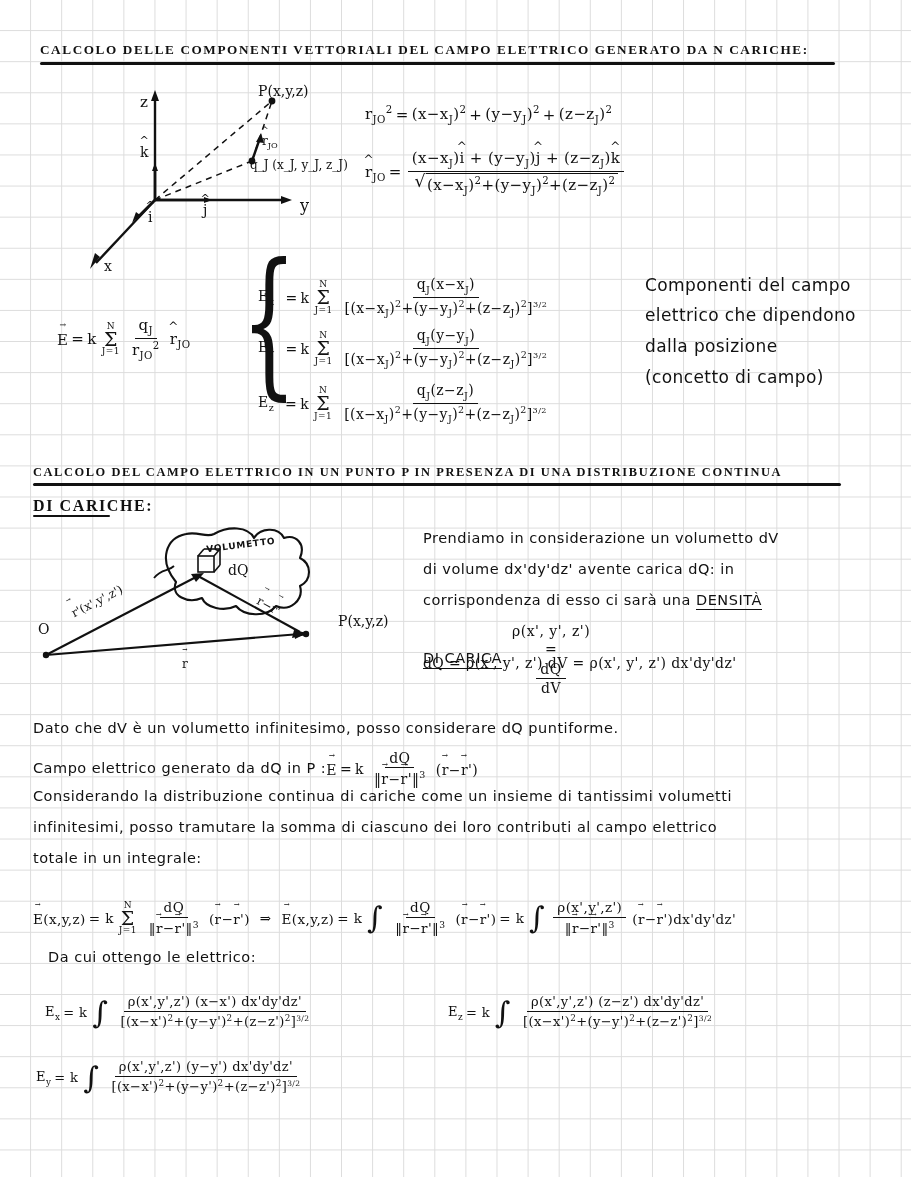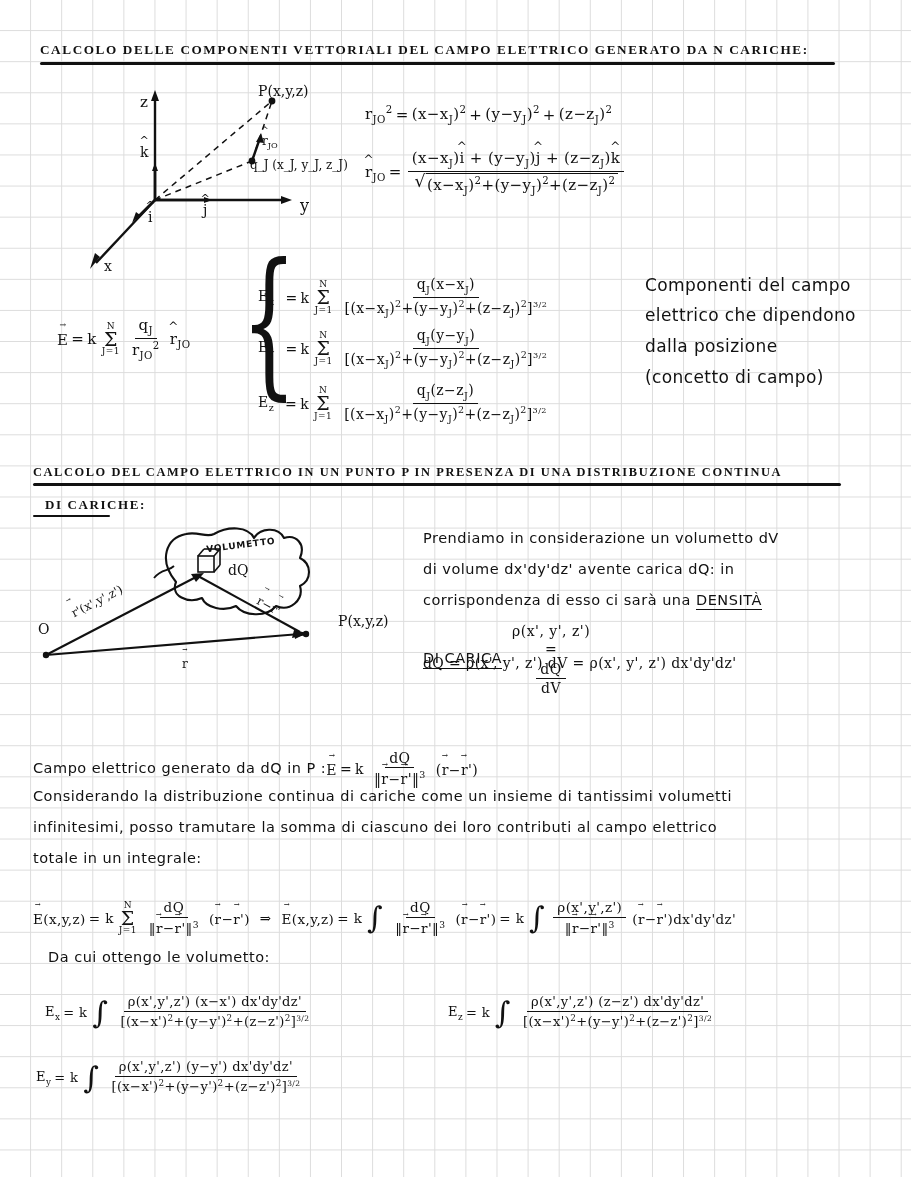--- a/index.html
+++ b/index.html
@@ -307,21 +307,21 @@
     </span>
   </div>
 
   <div class="ink note" style="left:645px; top:275px;">Componenti del campo</div>
   <div class="ink note" style="left:645px; top:305px;">elettrico che dipendono</div>
   <div class="ink note" style="left:645px; top:336px;">dalla posizione</div>
   <div class="ink note" style="left:645px; top:367px;">(concetto di campo)</div>
 
   <div class="ink heading" style="left:33px; top:465px; font-size:12.4px;">CALCOLO DEL CAMPO ELETTRICO IN UN PUNTO P IN PRESENZA  DI UNA DISTRIBUZIONE CONTINUA</div>
   <div class="rule" style="left:33px; top:483px; width:808px;"></div>
-  <div class="ink heading" style="left:45px; top:497px; font-size:13px;">DI CARICHE:</div>
+  <div class="ink heading" style="left:33px; top:497px; font-size:16px;">DI CARICHE:</div>
   <div class="rule" style="left:33px; top:515px; width:77px; height:2px;"></div>
 
   <svg style="left:38px; top:520px;" width="380" height="160" viewBox="0 0 380 160">
 
     <path d="M138,62 C120,40 128,18 148,14 C160,11 168,18 176,14
              C190,6 210,6 216,18 C222,8 240,6 246,18
              C258,14 268,24 262,38 C274,44 274,60 262,66
              C266,80 252,92 238,86 C228,98 206,96 198,86
              C186,92 168,88 164,78 C150,84 132,76 138,62 Z" fill="none" stroke="#111" stroke-width="2.1" stroke-linejoin="round"></path>
 
@@ -374,20 +374,21 @@
       <span>ρ(x', y', z')</span>
       <span>=</span>
       <span class="frac">
         <span class="num">dQ</span>
         <span class="den">dV</span>
       </span>
     </span>
   </div>
   <div class="ink math" style="left:423px; top:655px; font-size:14px; display:block;">dQ = ρ(x', y', z') dV = ρ(x', y', z') dx'dy'dz'</div>
 
+  <div class="ink prose" style="left:33px; top:721px;">Dato che dV è un volumetto infinitesimo, posso considerare dQ puntiforme.</div>
 
   <div class="ink" style="left:33px; top:750px; display:flex; align-items:center; ">
     <span class="prose">Campo elettrico generato da dQ in P :</span>
     <span class="math" style="font-size:14px;">
       <span class="vec">E</span>
       <span>=</span>
       <span>k</span>
       <span class="frac">
         <span class="num">dQ</span>
         <span class="den">‖<span class="vec">r</span>−<span class="vec">r</span>'‖<sup>3</sup></span>
@@ -424,21 +425,21 @@
     <span>(<span class="vec">r</span>−<span class="vec">r</span>')</span>
     <span>= k</span>
     <span class="intg">∫</span>
     <span class="frac">
       <span class="num">ρ(x',y',z')</span>
       <span class="den">‖<span class="vec">r</span>−<span class="vec">r</span>'‖<sup>3</sup></span>
     </span>
     <span>(<span class="vec">r</span>−<span class="vec">r</span>')dx'dy'dz'</span>
   </div>
 
-  <div class="ink prose" style="left:48px; top:950px;">Da cui ottengo le volumetto:</div>
+  <div class="ink prose" style="left:48px; top:950px;">Da cui ottengo le elettrico:</div>
 
   <div class="ink math" style="left:45px; top:995px; font-size:13px;">
     <span>E<sub>x</sub></span>
     <span>= k</span>
     <span class="intg">∫</span>
     <span class="frac">
       <span class="num">ρ(x',y',z') (x−x') dx'dy'dz'</span>
       <span class="den">[(x−x')<sup>2</sup>+(y−y')<sup>2</sup>+(z−z')<sup>2</sup>]<sup><span style="font-size:0.85em">3/2</span></sup></span>
     </span>
   </div>

